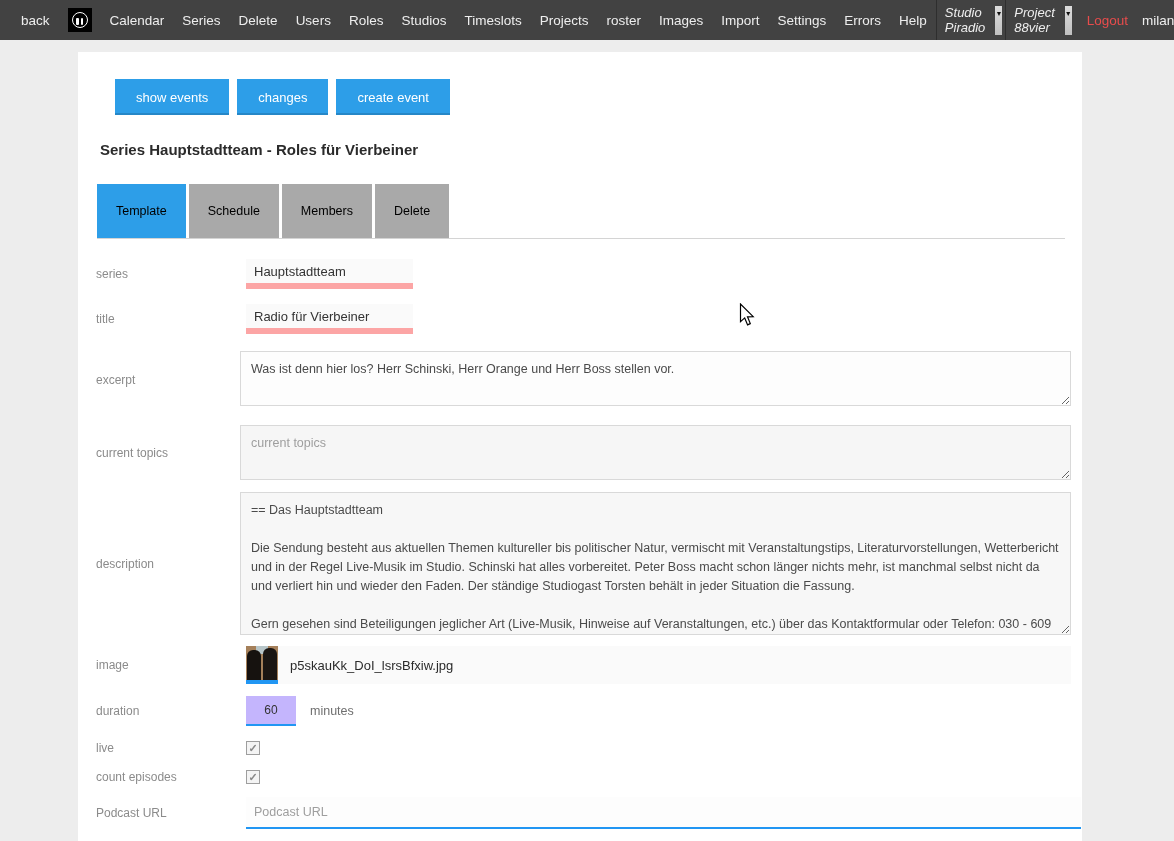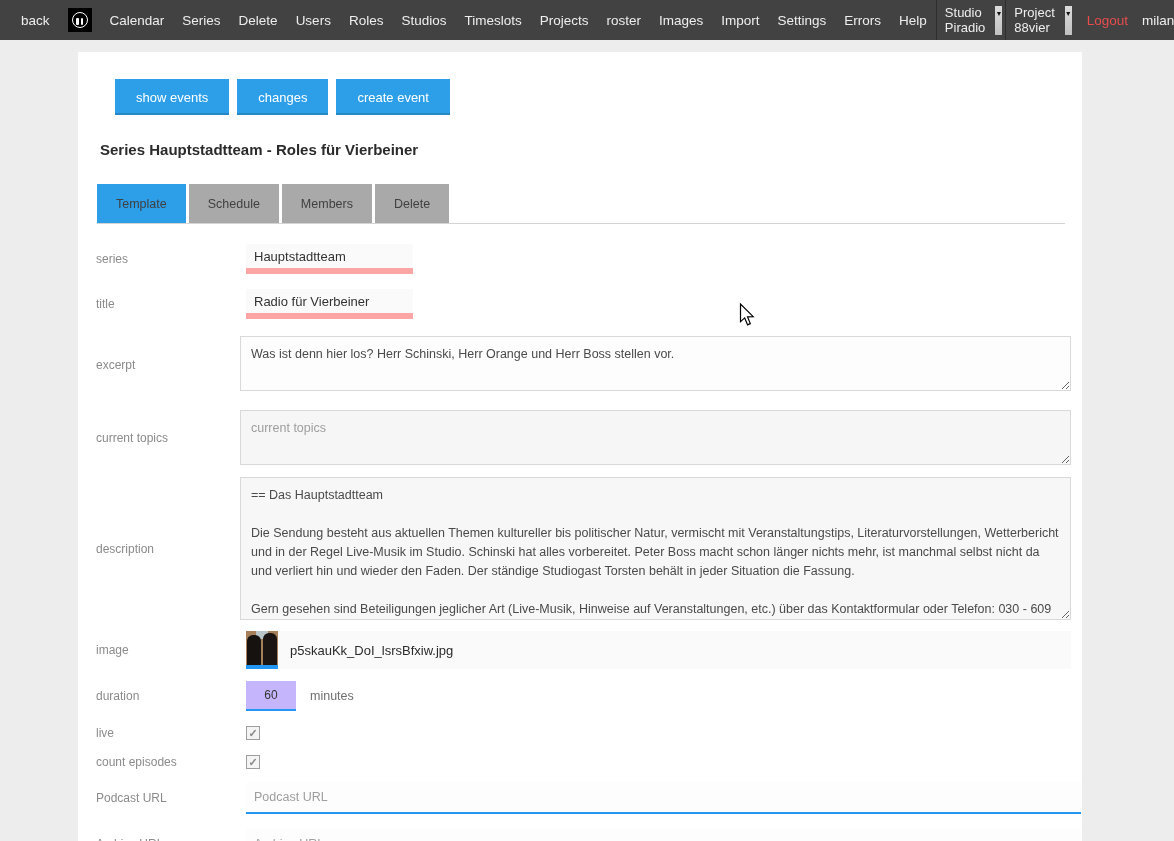--- a/index.html
+++ b/index.html
@@ -19,21 +19,21 @@
     display:flex; align-items:center; justify-content:center; flex:0 0 auto;
   }
   .logo-circle {
     width:16px; height:16px; border:1.5px solid #fff; border-radius:50%;
     display:flex; align-items:center; justify-content:center; gap:2px;
   }
   .logo-bar { width:2.5px; height:7px; background:#fff; border-radius:1px; margin-top:2px; }
   .nav-divider { width:1px; height:40px; background:#2e2e2e; flex:0 0 auto; }
   .nav-select {
     display:flex; align-items:center; height:40px; padding:0 3px 0 8px;
-    font-size:13px; gap:6px; cursor:pointer;
+    font-size:13px; gap:6px; cursor:pointer;font-style:italic;
   }
   .select-btn {
     width:11px; height:29px; margin-top:1px;
     background:linear-gradient(#dcdcdc,#c0c0c0);
     display:flex; justify-content:center; align-items:flex-start;
     padding-top:4px; font-size:7px; color:#111; line-height:1;
   }
   .logout { color:#e84c4c; padding:0 10px 0 12px; cursor:pointer; }
   .username { padding:0 4px; }
   .spacer { margin-left:auto; }
@@ -47,22 +47,22 @@
   .btn {
     background:#2d9ee8; color:#fff; font-size:13px; height:36px; border:none;
     display:flex; align-items:center; justify-content:center; padding:0 21px;
     box-shadow: inset 0 -2px 0 rgba(0,0,0,0.14); cursor:pointer;
     font-family:"Liberation Sans", sans-serif;
   }
   .page-title { margin:26px 0 0 22px; font-size:15px; font-weight:bold; color:#2b2b2b; }
 
   .tabs-wrap { margin:26px 17px 0 19px; border-bottom:1px solid #d4d4d4; display:flex; gap:3px; }
   .tab {
-    height:39px; display:flex; align-items:center; justify-content:center;
-    background:#a9a9a9; color:#404040; font-size:12.5px; padding:0 19px; cursor:pointer; white-space:nowrap;
+    height:54px; display:flex; align-items:center; justify-content:center;
+    background:#a9a9a9; color:#000000; font-size:12.5px; padding:0 19px; cursor:pointer; white-space:nowrap;
   }
   .tab.active { background:#2d9ee8; }
 
   
   .form { margin-top:20px; }
   .row { display:flex; align-items:center; margin-bottom:15px; }
   .row-label { width:162px; padding-left:18px; font-size:12px; color:#8b8b8b; flex:0 0 auto; }
   .txt-input {
     margin-left:6px; width:167px; height:30px; background:#fafafa;
     border:none; border-bottom:6px solid #fca5a5; font-size:13px; color:#333;

